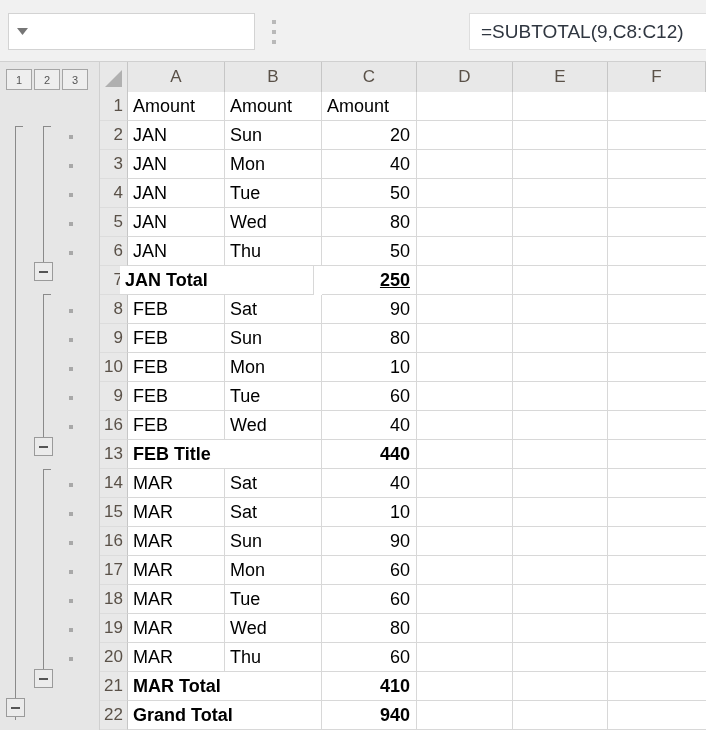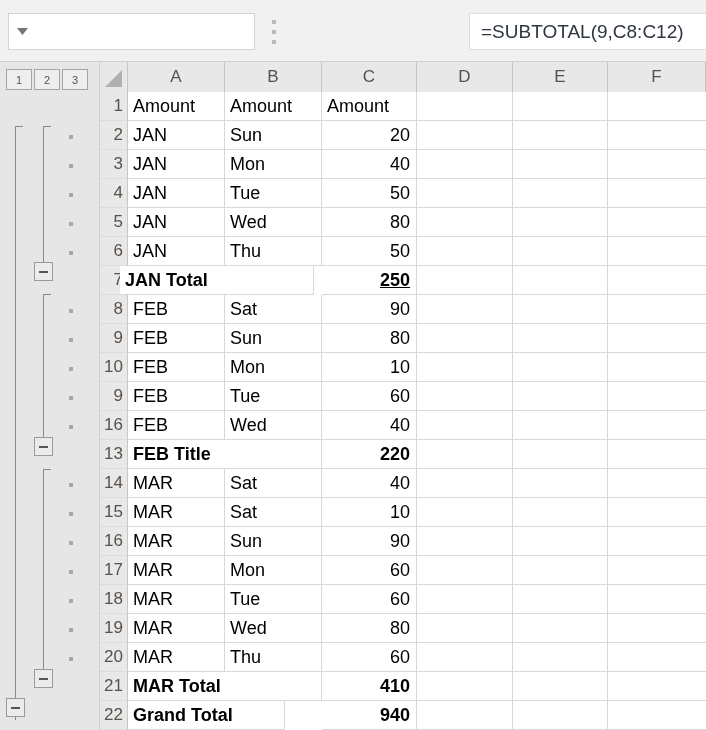--- a/index.html
+++ b/index.html
@@ -352,21 +352,21 @@
       <div class="cell text" style="top: 320px; height: 29px; left: 317px; width: 96px;"></div>
       <div class="cell text" style="top: 320px; height: 29px; left: 413px; width: 95px;"></div>
       <div class="cell text noright" style="top: 320px; height: 29px; left: 508px; width: 98px;"></div>
       <div class="cell text" style="top: 349px; height: 29px; left: 28px; width: 97px;">FEB</div>
       <div class="cell text" style="top: 349px; height: 29px; left: 125px; width: 97px;">Wed</div>
       <div class="cell num" style="top: 349px; height: 29px; left: 222px; width: 95px;">40</div>
       <div class="cell text" style="top: 349px; height: 29px; left: 317px; width: 96px;"></div>
       <div class="cell text" style="top: 349px; height: 29px; left: 413px; width: 95px;"></div>
       <div class="cell text noright" style="top: 349px; height: 29px; left: 508px; width: 98px;"></div>
       <div class="cell text bold" style="top: 378px; height: 29px; left: 28px; width: 194px;">FEB Title</div>
-      <div class="cell num bold" style="top: 378px; height: 29px; left: 222px; width: 95px;">220</div>
+      <div class="cell num bold" style="top: 378px; height: 29px; left: 222px; width: 95px;">440</div>
       <div class="cell text" style="top: 378px; height: 29px; left: 317px; width: 96px;"></div>
       <div class="cell text" style="top: 378px; height: 29px; left: 413px; width: 95px;"></div>
       <div class="cell text noright" style="top: 378px; height: 29px; left: 508px; width: 98px;"></div>
       <div class="cell text" style="top: 407px; height: 29px; left: 28px; width: 97px;">MAR</div>
       <div class="cell text" style="top: 407px; height: 29px; left: 125px; width: 97px;">Sat</div>
       <div class="cell num" style="top: 407px; height: 29px; left: 222px; width: 95px;">40</div>
       <div class="cell text" style="top: 407px; height: 29px; left: 317px; width: 96px;"></div>
       <div class="cell text" style="top: 407px; height: 29px; left: 413px; width: 95px;"></div>
       <div class="cell text noright" style="top: 407px; height: 29px; left: 508px; width: 98px;"></div>
       <div class="cell text" style="top: 436px; height: 29px; left: 28px; width: 97px;">MAR</div>
@@ -403,20 +403,20 @@
       <div class="cell text" style="top: 581px; height: 29px; left: 125px; width: 97px;">Thu</div>
       <div class="cell num" style="top: 581px; height: 29px; left: 222px; width: 95px;">60</div>
       <div class="cell text" style="top: 581px; height: 29px; left: 317px; width: 96px;"></div>
       <div class="cell text" style="top: 581px; height: 29px; left: 413px; width: 95px;"></div>
       <div class="cell text noright" style="top: 581px; height: 29px; left: 508px; width: 98px;"></div>
       <div class="cell text bold" style="top: 610px; height: 29px; left: 28px; width: 194px;">MAR Total</div>
       <div class="cell num bold" style="top: 610px; height: 29px; left: 222px; width: 95px;">410</div>
       <div class="cell text" style="top: 610px; height: 29px; left: 317px; width: 96px;"></div>
       <div class="cell text" style="top: 610px; height: 29px; left: 413px; width: 95px;"></div>
       <div class="cell text noright" style="top: 610px; height: 29px; left: 508px; width: 98px;"></div>
-      <div class="cell text bold" style="top: 639px; height: 29px; left: 28px; width: 157px;">Grand Total</div>
+      <div class="cell text bold" style="top: 639px; height: 29px; left: 28px; width: 194px;">Grand Total</div>
       <div class="cell num bold" style="top: 639px; height: 29px; left: 222px; width: 95px;">940</div>
       <div class="cell text" style="top: 639px; height: 29px; left: 317px; width: 96px;"></div>
       <div class="cell text" style="top: 639px; height: 29px; left: 413px; width: 95px;"></div>
       <div class="cell text noright" style="top: 639px; height: 29px; left: 508px; width: 98px;"></div>
     </div>
 
 </div>
 
 </body></html>

